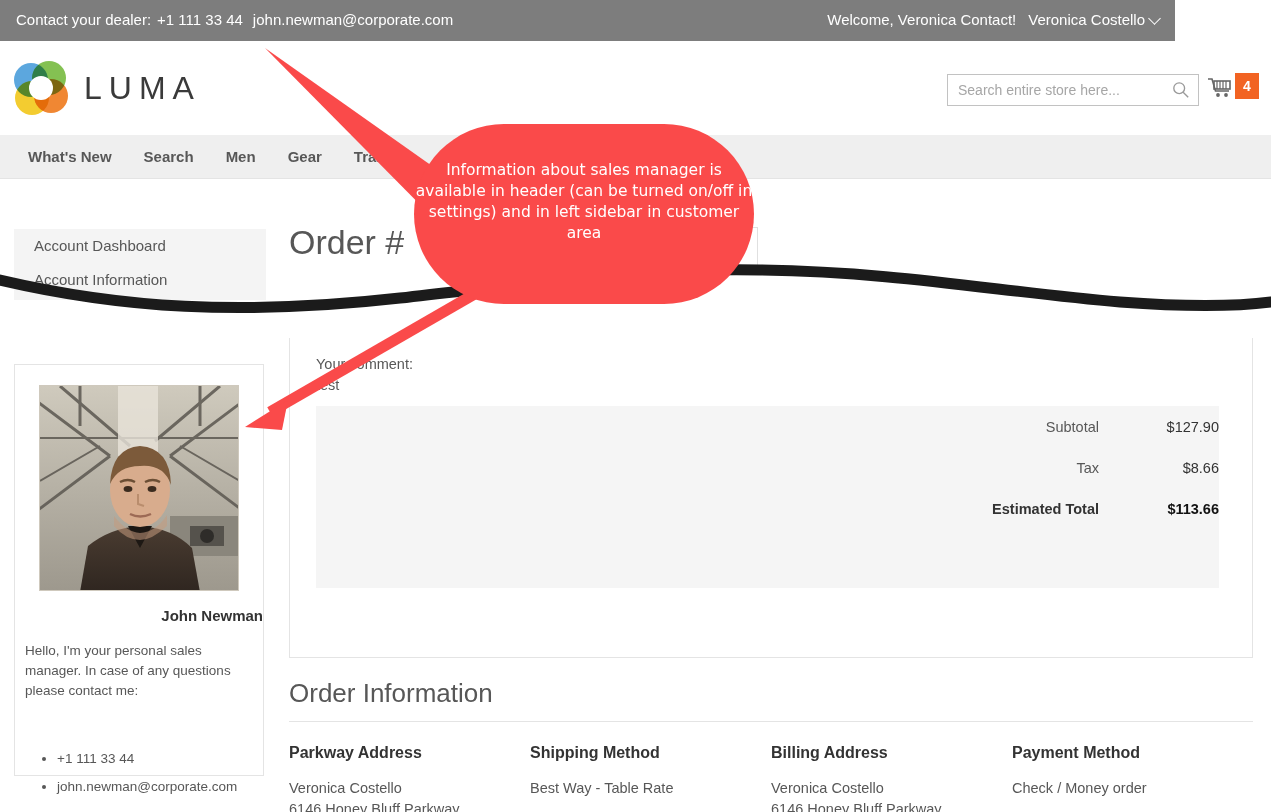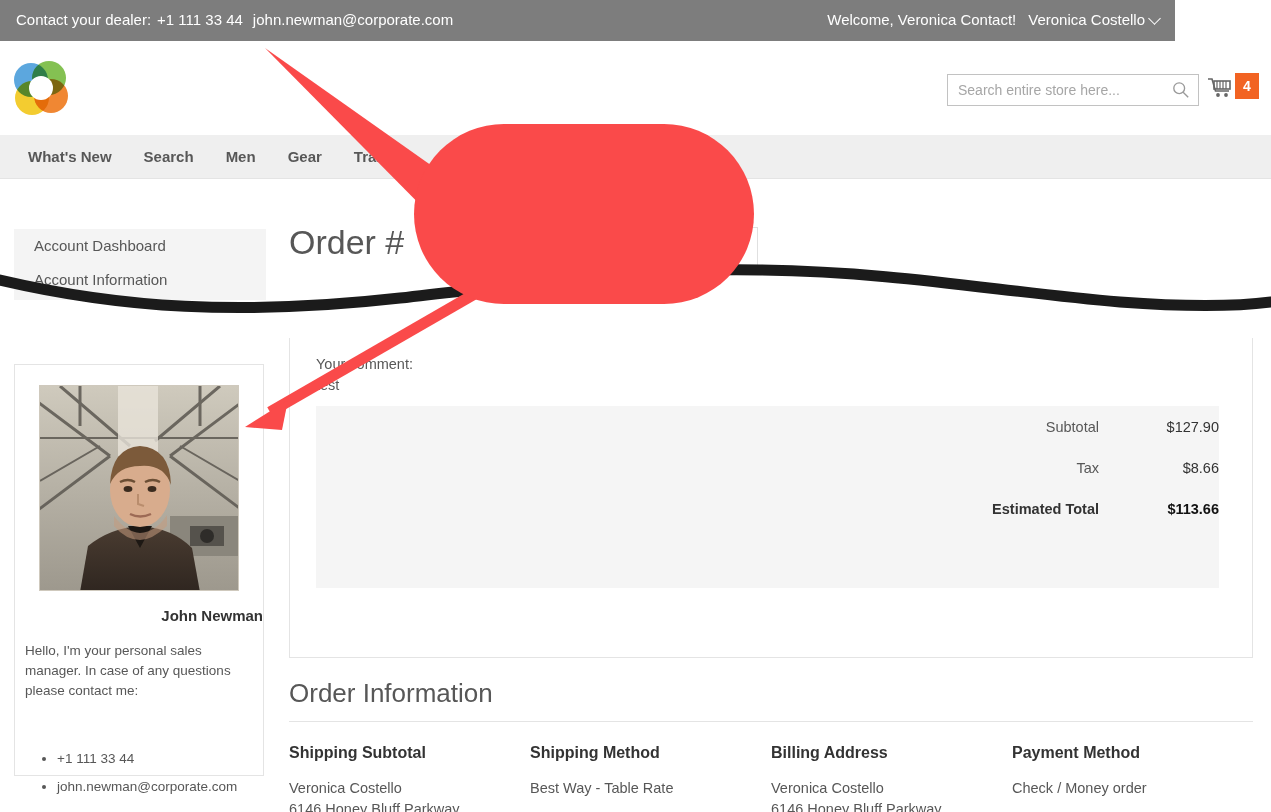--- a/index.html
+++ b/index.html
@@ -201,20 +201,21 @@
 
   <div class="header">
     <div class="logo-wrap">
       <div class="logo-mark">
         <i class="lc1"></i>
           <i class="lc2"></i>
           <i class="lc3"></i>
           <i class="lc4"></i>
         <div class="logo-hole"></div>
       </div>
+      <div class="logo-text">LUMA</div>
     </div>
 
     <div class="search-box">
       <input type="text" placeholder="Search entire store here..." style="">
       <svg class="search-icon" viewBox="0 0 20 20">
         <circle cx="8" cy="8" r="6" fill="none" stroke="#9a9a9a" stroke-width="1.5"></circle>
         <line x1="12.4" y1="12.4" x2="18" y2="18" stroke="#9a9a9a" stroke-width="1.5"></line>
       </svg>
     </div>
 
@@ -329,21 +330,21 @@
           </tr>
         </tbody>
           </table>
       </div>
     </div>
 
     <div class="order-info-title">Order Information</div>
     <div class="order-info-rule"></div>
     <div class="info-cols">
       <div class="info-col">
-        <h4>Shipping Subtotal</h4>
+        <h4>Parkway Address</h4>
         <p style="white-space:pre-line">Veronica Costello
 6146 Honey Bluff Parkway</p>
       </div>
       <div class="info-col">
         <h4>Shipping Method</h4>
         <p style="white-space:pre-line">Best Way - Table Rate</p>
       </div>
       <div class="info-col">
         <h4>Billing Address</h4>
         <p style="white-space:pre-line">Veronica Costello
@@ -360,14 +361,15 @@
 
     <path d="M265 48 L520 228 L455 240 Z" fill="#fa4a4a"></path>
 
     <g>
       <path d="M530 262 L270 412" stroke="#fa4a4a" stroke-width="11" stroke-linecap="butt"></path>
       <path d="M245 427 L288 400 L282 430 Z" fill="#fa4a4a"></path>
     </g>
   </svg>
 
   <div class="callout-box"></div>
+  <div class="callout-text">Information about sales manager is available in header (can be turned on/off in settings) and in left sidebar in customer area</div>
 
 </div>
 
 </body></html>

